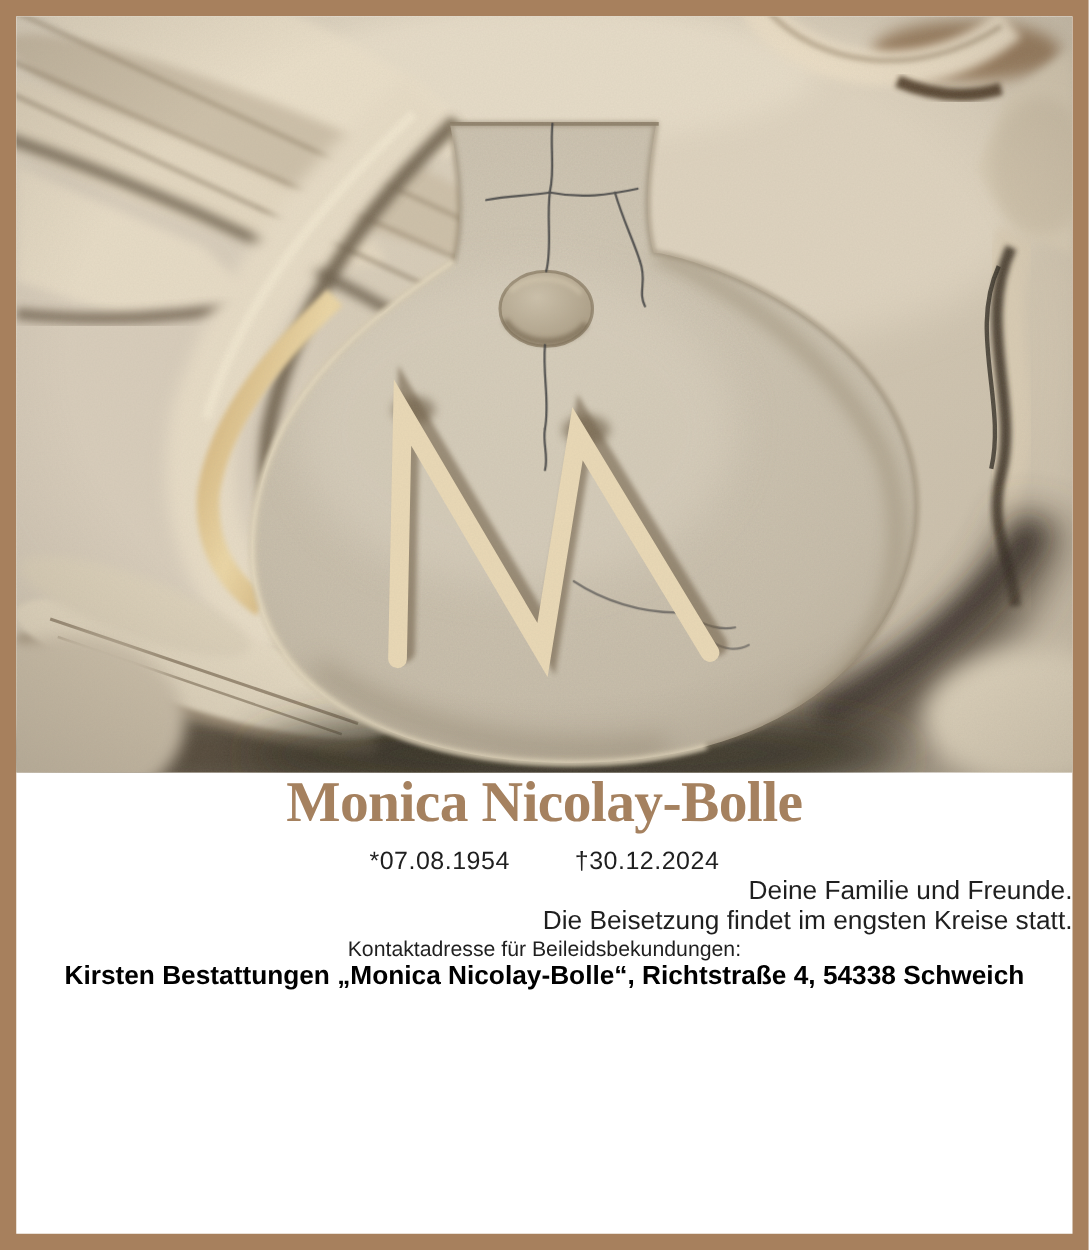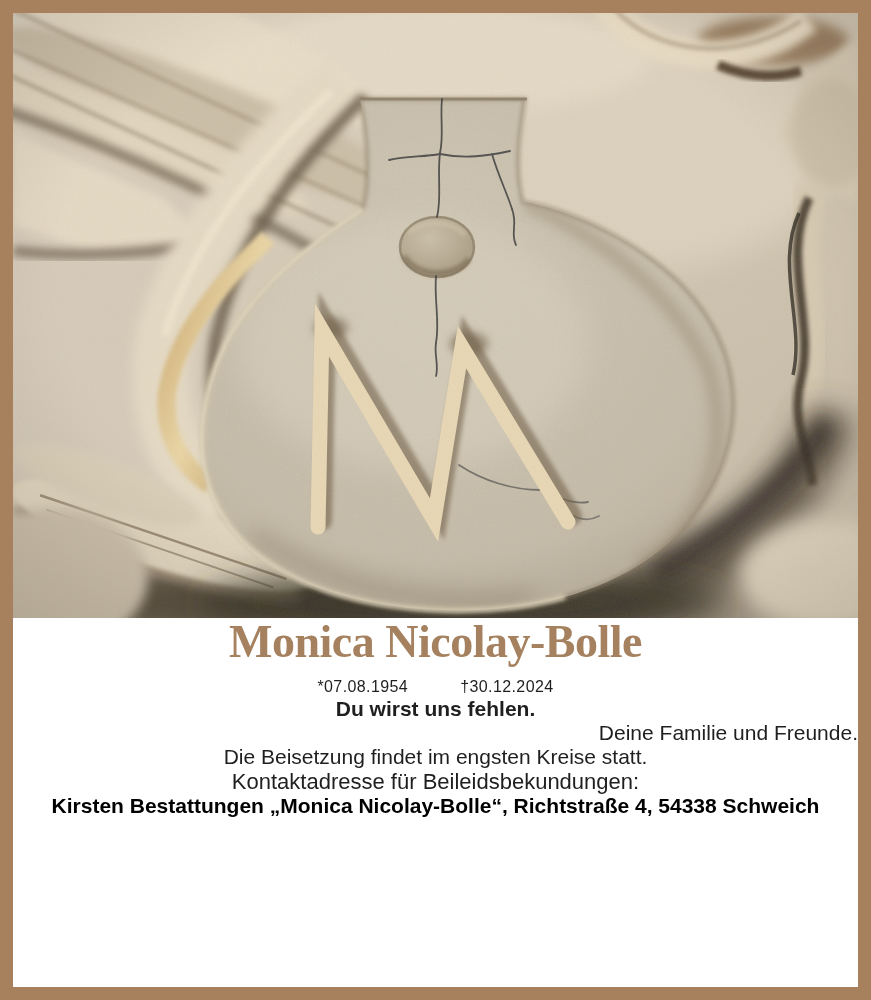--- a/index.html
+++ b/index.html
@@ -35,29 +35,29 @@
     font-family:"Liberation Serif","DejaVu Serif",serif;
     font-weight:700;
     font-size:46px;
     line-height:1.05;
     letter-spacing:-0.5px;
     color:#a5815f;
     margin-top:28px;
   }
   .dates{
     margin-top:12px;
-    font-size:16px;
+    font-size:20px;
     letter-spacing:0.4px;
     display:flex;justify-content:center;gap:52px;
     line-height:1.15;
   }
   .farewell{margin-top:32px;font-size:21px;font-weight:700;line-height:1.15;}
   .mourners{margin-top:12px;font-size:21px;line-height:1.15;text-align:right;}
-  .funeral{margin-top:28px;font-size:21px;line-height:1.15;}
-  .contact-label{margin-top:18px;font-size:22px;line-height:1.15;}
+  .funeral{margin-top:28px;font-size:21px;line-height:1.15;text-align:right;}
+  .contact-label{margin-top:18px;font-size:17px;line-height:1.15;}
   .contact-address{
     margin-top:7px;
     font-size:21px;font-weight:700;
     color:#000000;line-height:1.15;
   }
 </style>
 </head>
 <body>
 
 <div class="frame">
@@ -226,21 +226,20 @@
     </div>
 
     <div class="textarea">
       <h1 class="name">Monica Nicolay-Bolle</h1>
 
       <div class="dates">
         <span>*07.08.1954</span>
         <span>†30.12.2024</span>
       </div>
 
-      <p class="farewell">Du wirst uns fehlen.</p>
       <p class="mourners">Deine Familie und Freunde.</p>
       <p class="funeral">Die Beisetzung findet im engsten Kreise statt.</p>
       <p class="contact-label">Kontaktadresse für Beileidsbekundungen:</p>
       <p class="contact-address">Kirsten Bestattungen „Monica Nicolay-Bolle“, Richtstraße 4, 54338 Schweich</p>
     </div>
 
   </div>
 </div>
 
 </body></html>

